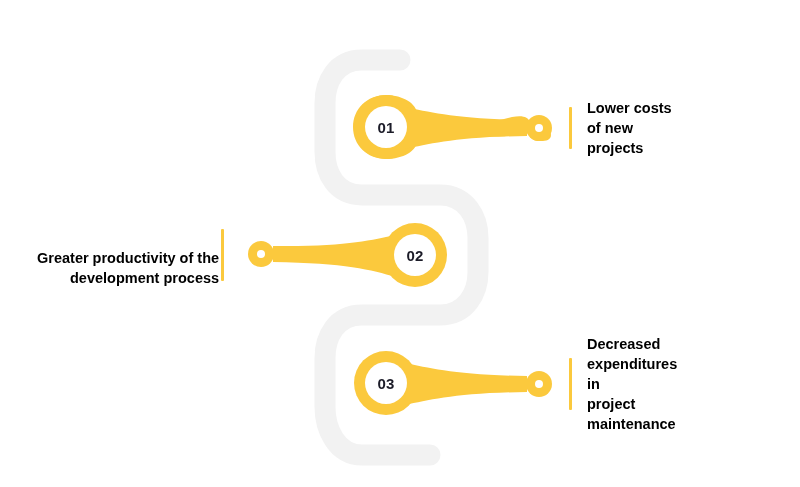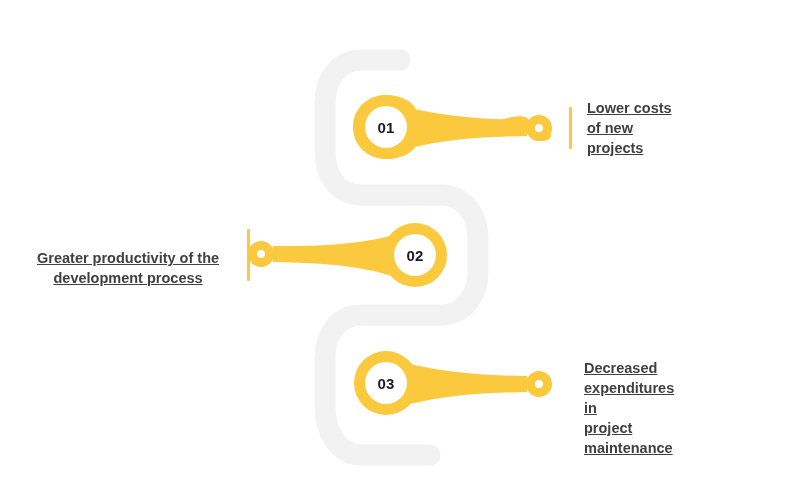--- a/index.html
+++ b/index.html
@@ -44,49 +44,48 @@
   .accent-bar {
     width: 3px;
     min-width: 3px;
     background: #FBC93D;
     border-radius: 1px;
   }
   .label-text {
     font-family: "Liberation Sans", sans-serif;
     font-size: 14.5px;
     font-weight: bold;
-    color: #404040;
+    color: #000000;
     line-height: 1.38;
     white-space: pre-line;
     display: flex;
     align-items: center;
-    text-decoration: underline;
   }
   
   .label.right-side {
     flex-direction: row;
   }
   .label.right-side .label-text {
     padding-left: 15px;
     text-align: left;
   }
   
   .label.left-side {
     flex-direction: row;
   }
   .label.left-side .label-text {
-    padding-right: 28px;
-    text-align: center;
+    padding-right: 2px;
+    text-align: right;
     justify-content: flex-start;
     margin-top: 26px;
   }
 
   #label-1 { left: 569px; top: 107px; height: 42px; }
   #label-2 { left: 37px;  top: 229px; height: 52px; }
-  #label-3 { left: 569px; top: 358px; height: 52px; flex-direction: column; }
+  #label-3 { left: 569px; top: 358px; height: 52px; }
 </style>
 </head>
 <body>
 
 <div id="infographic">
 
   <svg id="diagram-svg" viewBox="0 0 800 487" aria-hidden="true">
 
     <g>
       <path d="M 400 60

